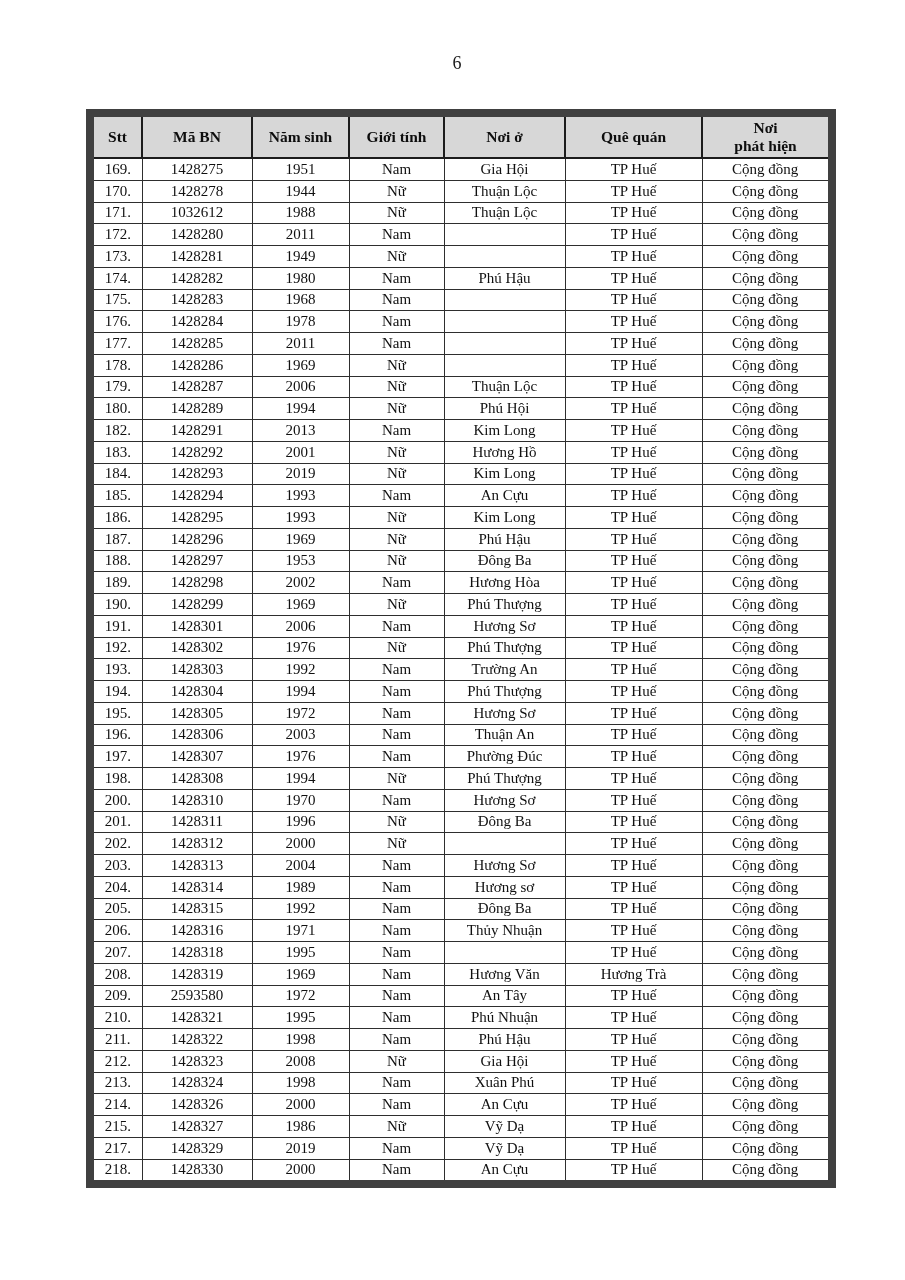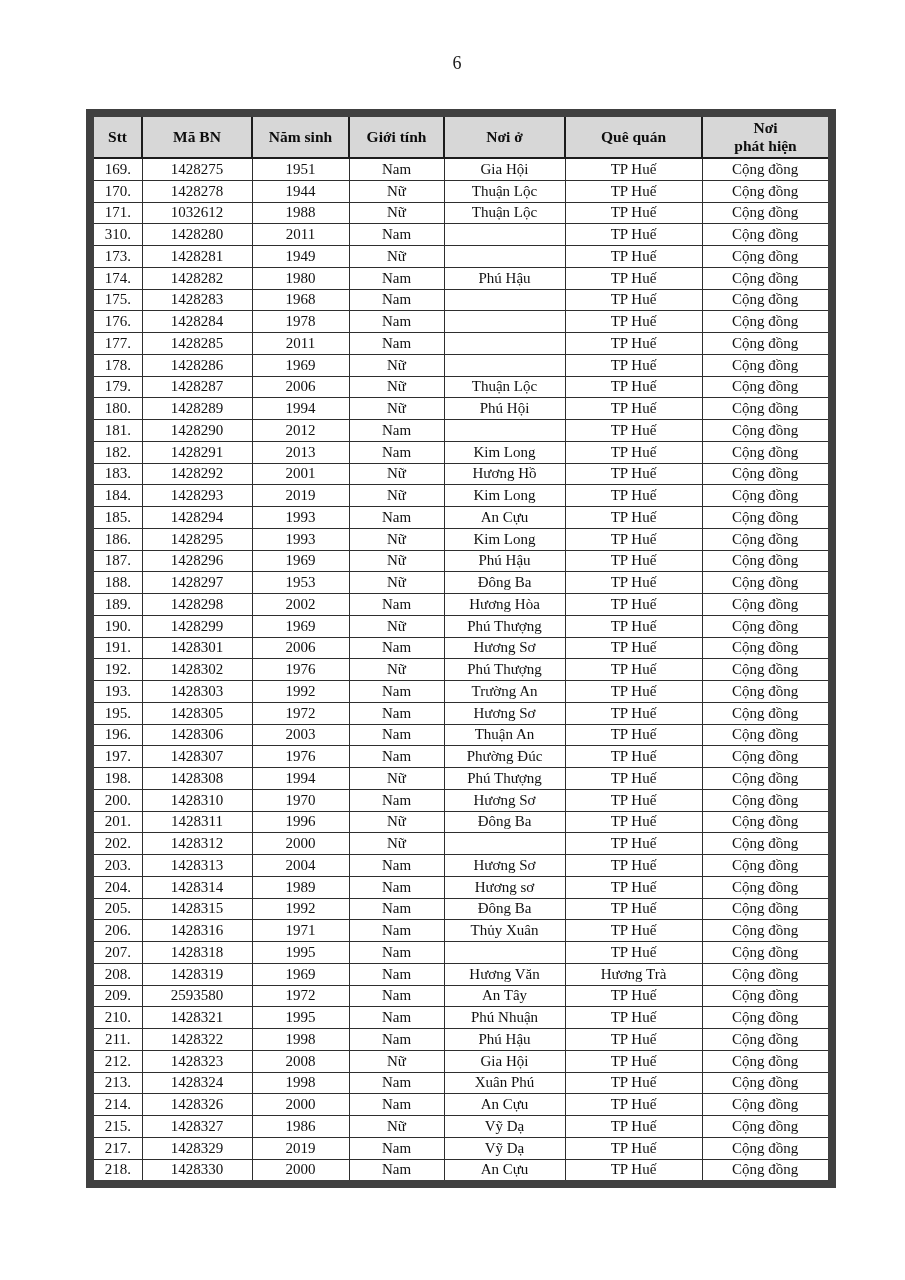--- a/index.html
+++ b/index.html
@@ -114,21 +114,21 @@
         <tr>
           <td>171.</td>
           <td>1032612</td>
           <td>1988</td>
           <td>Nữ</td>
           <td>Thuận Lộc</td>
           <td>TP Huế</td>
           <td>Cộng đồng</td>
         </tr>
         <tr>
-          <td>310.</td>
+          <td>172.</td>
           <td>1428280</td>
           <td>2011</td>
           <td>Nam</td>
           <td></td>
           <td>TP Huế</td>
           <td>Cộng đồng</td>
         </tr>
         <tr>
           <td>173.</td>
           <td>1428281</td>
@@ -195,29 +195,20 @@
         <tr>
           <td>180.</td>
           <td>1428289</td>
           <td>1994</td>
           <td>Nữ</td>
           <td>Phú Hội</td>
           <td>TP Huế</td>
           <td>Cộng đồng</td>
         </tr>
         <tr>
-          <td>181.</td>
-          <td>1428290</td>
-          <td>2012</td>
-          <td>Nam</td>
-          <td></td>
-          <td>TP Huế</td>
-          <td>Cộng đồng</td>
-        </tr>
-        <tr>
           <td>182.</td>
           <td>1428291</td>
           <td>2013</td>
           <td>Nam</td>
           <td>Kim Long</td>
           <td>TP Huế</td>
           <td>Cộng đồng</td>
         </tr>
         <tr>
           <td>183.</td>
@@ -312,20 +303,29 @@
         <tr>
           <td>193.</td>
           <td>1428303</td>
           <td>1992</td>
           <td>Nam</td>
           <td>Trường An</td>
           <td>TP Huế</td>
           <td>Cộng đồng</td>
         </tr>
         <tr>
+          <td>194.</td>
+          <td>1428304</td>
+          <td>1994</td>
+          <td>Nam</td>
+          <td>Phú Thượng</td>
+          <td>TP Huế</td>
+          <td>Cộng đồng</td>
+        </tr>
+        <tr>
           <td>195.</td>
           <td>1428305</td>
           <td>1972</td>
           <td>Nam</td>
           <td>Hương Sơ</td>
           <td>TP Huế</td>
           <td>Cộng đồng</td>
         </tr>
         <tr>
           <td>196.</td>
@@ -406,21 +406,21 @@
           <td>Nam</td>
           <td>Đông Ba</td>
           <td>TP Huế</td>
           <td>Cộng đồng</td>
         </tr>
         <tr>
           <td>206.</td>
           <td>1428316</td>
           <td>1971</td>
           <td>Nam</td>
-          <td>Thủy Xuân</td>
+          <td>Thủy Nhuận</td>
           <td>TP Huế</td>
           <td>Cộng đồng</td>
         </tr>
         <tr>
           <td>207.</td>
           <td>1428318</td>
           <td>1995</td>
           <td>Nam</td>
           <td></td>
           <td>TP Huế</td>

